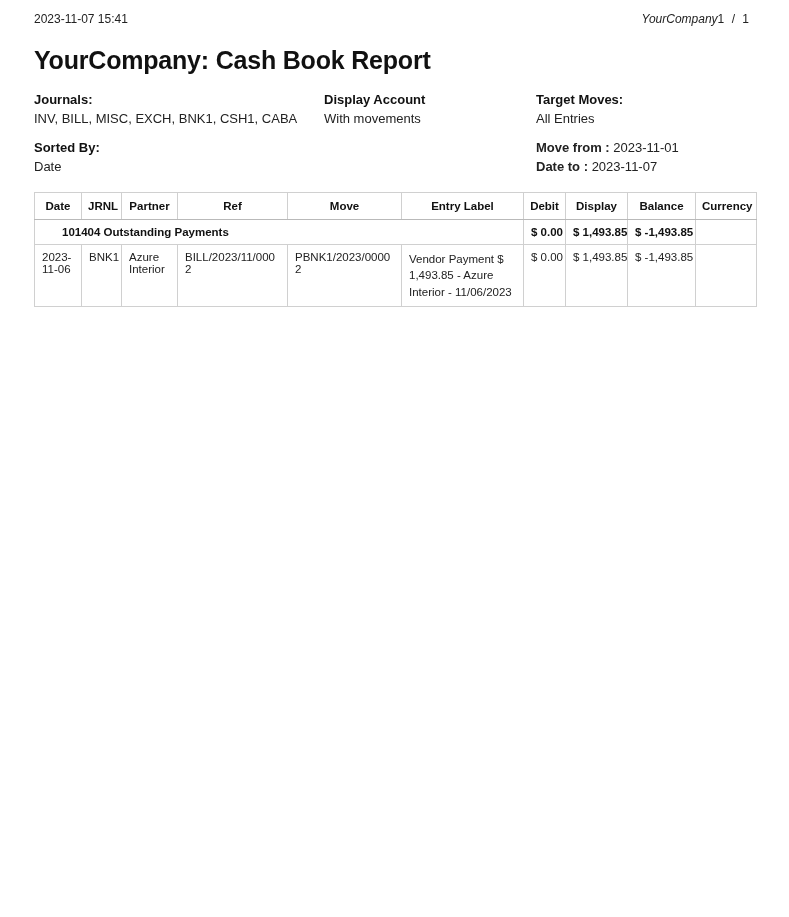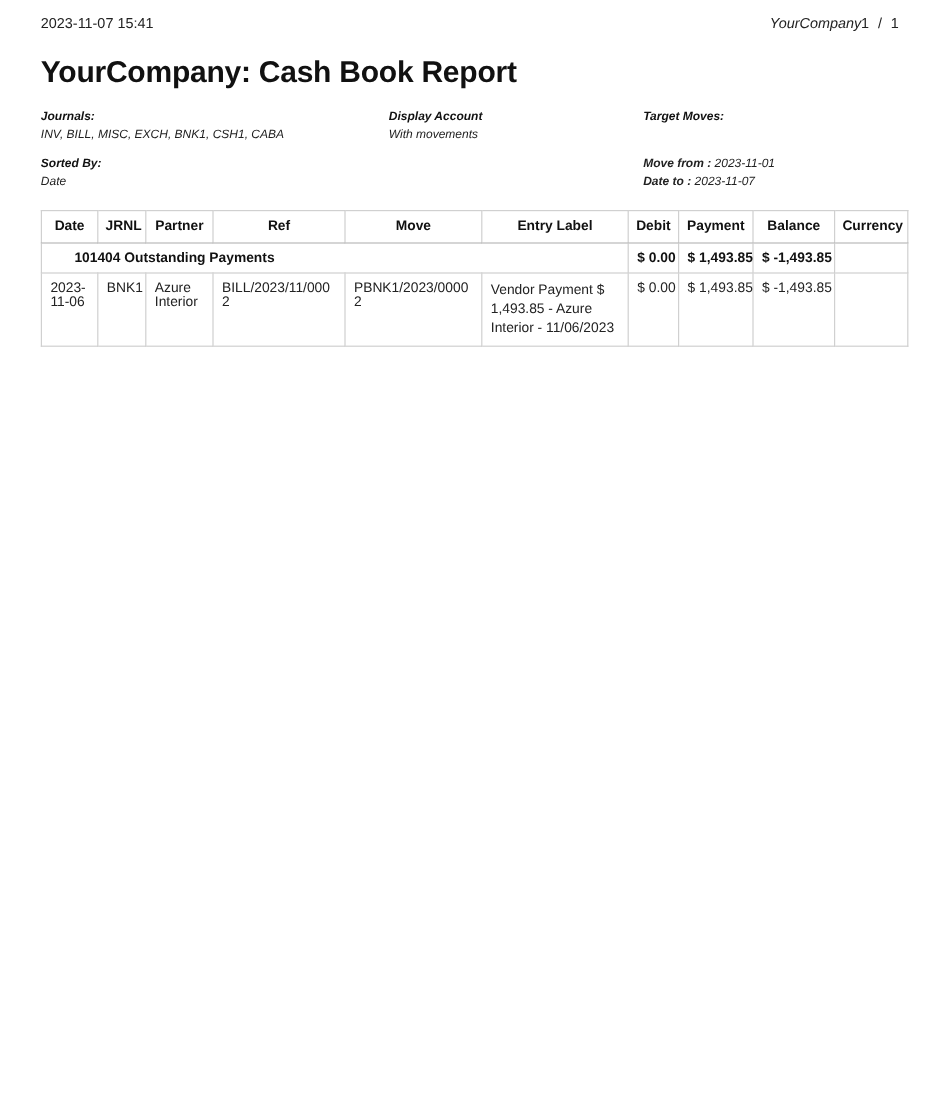--- a/index.html
+++ b/index.html
@@ -50,23 +50,22 @@
     font-size: 25px;
     font-weight: bold;
     letter-spacing: -0.2px;
     color: #111;
   }
 
   
   .meta {
     margin: 16px 0 0 34px;
     width: 712px;
-    font-size: 10px;
+    font-size: 13px;
     line-height: 1.45;
-    font-style: italic;
   }
   .meta-row {
     display: flex;
     margin-bottom: 10px;
   }
   .meta-col {
     box-sizing: border-box;
     padding-right: 10px;
   }
   .meta-col.c1 { width: 290px; }
@@ -151,20 +150,21 @@
       <div class="meta-col c1">
         <div class="meta-label">Journals:</div>
         <div class="meta-value">INV, BILL, MISC, EXCH, BNK1, CSH1, CABA</div>
       </div>
       <div class="meta-col c2">
         <div class="meta-label">Display Account</div>
         <div class="meta-value">With movements</div>
       </div>
       <div class="meta-col c3">
         <div class="meta-label">Target Moves:</div>
+        <div class="meta-value">All Entries</div>
       </div>
     </div>
     <div class="meta-row">
       <div class="meta-col c1">
         <div class="meta-label">Sorted By:</div>
         <div class="meta-value">Date</div>
       </div>
       <div class="meta-col c2"></div>
       <div class="meta-col c3">
         <div class="meta-inline">
@@ -194,21 +194,21 @@
     </colgroup>
     <thead>
       <tr>
         <th>Date</th>
         <th>JRNL</th>
         <th>Partner</th>
         <th>Ref</th>
         <th>Move</th>
         <th>Entry Label</th>
         <th>Debit</th>
-        <th>Payment</th>
+        <th>Display</th>
         <th>Balance</th>
         <th>Currency</th>
       </tr>
     </thead>
     <tbody>
       <tr class="group-row">
         <td class="group-title" colspan="6">101404 Outstanding Payments</td>
         <td class="num">$ 0.00</td>
         <td class="num">$ 1,493.85</td>
         <td class="num">$ -1,493.85</td>

